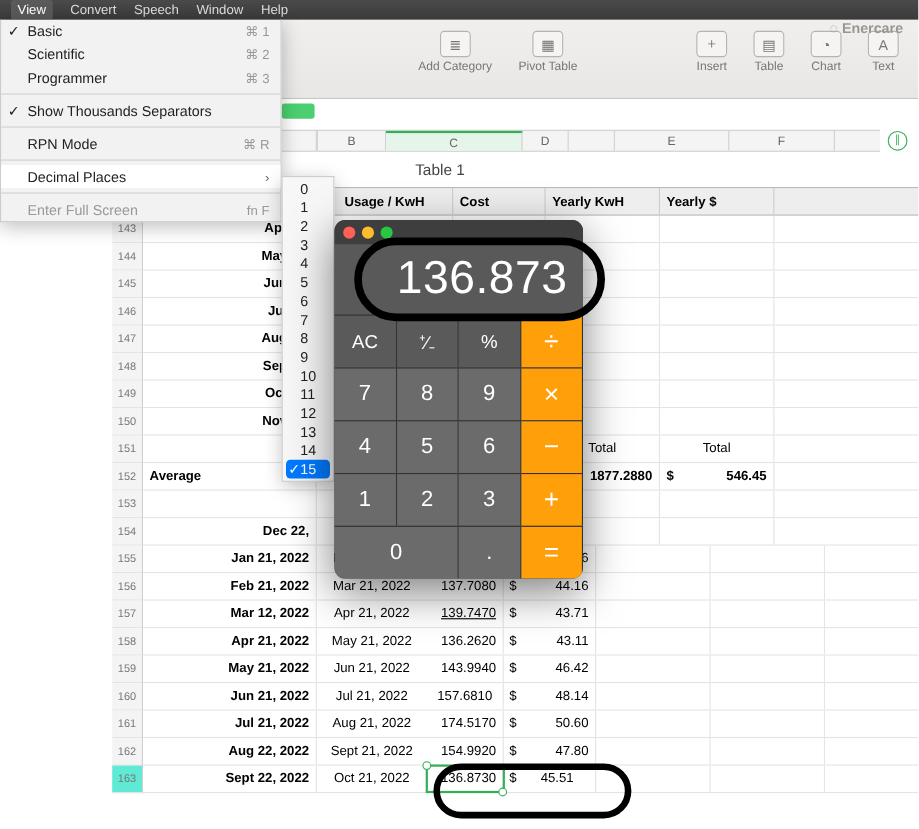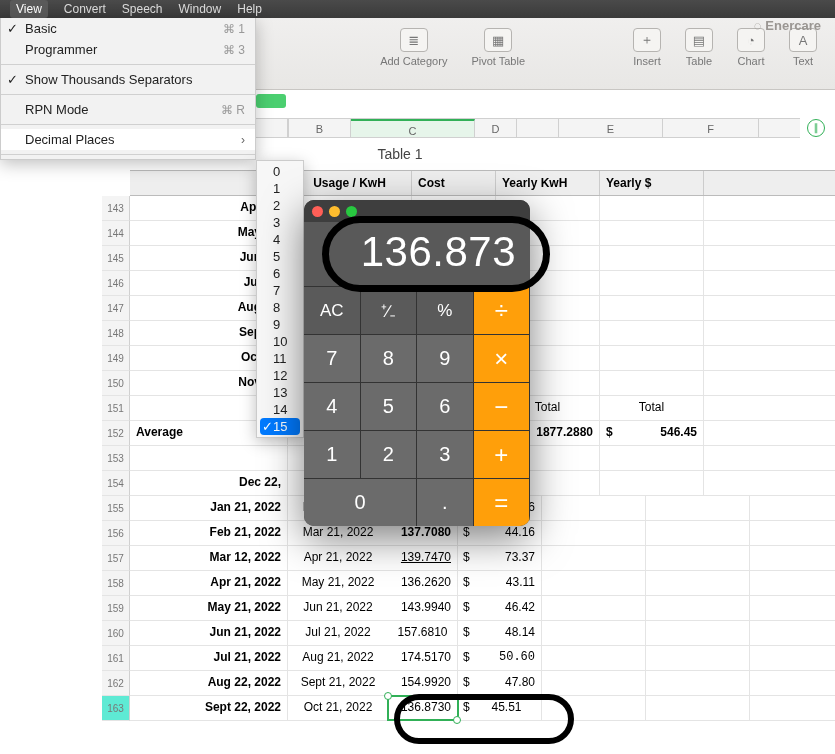--- a/index.html
+++ b/index.html
@@ -93,39 +93,47 @@
   <span>Help</span>
 </div>
 
 <div class="menu">
   <div class="menu-item">
       <span class="check">✓</span>
       <span>Basic</span>
       <span class="shortcut">⌘ 1</span>
     </div>
   <div class="menu-item">
+      <span>Scientific</span>
+      <span class="shortcut">⌘ 2</span>
+    </div>
+  <div class="menu-item">
       <span>Programmer</span>
       <span class="shortcut">⌘ 3</span>
     </div>
   <div class="menu-sep"></div>
   <div class="menu-item">
       <span class="check">✓</span>
       <span>Show Thousands Separators</span>
     </div>
   <div class="menu-sep"></div>
   <div class="menu-item">
       <span>RPN Mode</span>
       <span class="shortcut">⌘ R</span>
     </div>
   <div class="menu-sep"></div>
   <div class="menu-item highlighted">
       <span>Decimal Places</span>
       <span class="chevron">›</span>
     </div>
   <div class="menu-sep"></div>
+  <div class="menu-item disabled">
+      <span>Enter Full Screen</span>
+      <span class="shortcut">fn F</span>
+    </div>
 </div>
 
 <div class="submenu" id="submenu">
     <div class="submenu-item">0</div>
     <div class="submenu-item">1</div>
     <div class="submenu-item">2</div>
     <div class="submenu-item">3</div>
     <div class="submenu-item">4</div>
     <div class="submenu-item">5</div>
     <div class="submenu-item">6</div>
@@ -308,33 +316,33 @@
         <div style="width: 70px; border-right: 1px solid rgb(228, 228, 228); text-align: right; padding: 4px 6px;">167.9600</div>
         <div style="width: 14px; padding: 4px 0px 4px 5px;">$</div>
         <div style="width: 70px; border-right: 1px solid rgb(228, 228, 228); text-align: right; padding: 4px 6px;">46.46</div>
         <div style="width: 104px; border-right: 1px solid rgb(228, 228, 228); text-align: right; padding: 4px 6px;"></div>
         <div style="width: 104px; border-right: 1px solid rgb(228, 228, 228); text-align: right; padding: 4px 6px;"></div>
       </div>
       <div class="row">
         <div class="rn">156</div>
         <div style="width: 158px; border-right: 1px solid rgb(228, 228, 228); text-align: right; font-weight: 700; padding: 4px 6px;">Feb 21, 2022</div>
         <div style="width: 100px; border-right: none; text-align: center; padding: 4px 2px;">Mar 21, 2022</div>
-        <div style="width: 70px; border-right: 1px solid rgb(228, 228, 228); text-align: right; padding: 4px 6px; font-weight: bold;">137.7080</div>
+        <div style="width: 70px; border-right: 1px solid rgb(228, 228, 228); text-align: right; padding: 4px 6px;">137.7080</div>
         <div style="width: 14px; padding: 4px 0px 4px 5px;">$</div>
         <div style="width: 70px; border-right: 1px solid rgb(228, 228, 228); text-align: right; padding: 4px 6px;">44.16</div>
         <div style="width: 104px; border-right: 1px solid rgb(228, 228, 228); text-align: right; padding: 4px 6px;"></div>
         <div style="width: 104px; border-right: 1px solid rgb(228, 228, 228); text-align: right; padding: 4px 6px;"></div>
       </div>
       <div class="row">
         <div class="rn">157</div>
         <div style="width: 158px; border-right: 1px solid rgb(228, 228, 228); text-align: right; font-weight: 700; padding: 4px 6px;">Mar 12, 2022</div>
         <div style="width: 100px; border-right: none; text-align: center; padding: 4px 2px;">Apr 21, 2022</div>
         <div style="width: 70px; border-right: 1px solid rgb(228, 228, 228); text-align: right; padding: 4px 6px; text-decoration: underline;">139.7470</div>
         <div style="width: 14px; padding: 4px 0px 4px 5px;">$</div>
-        <div style="width: 70px; border-right: 1px solid rgb(228, 228, 228); text-align: right; padding: 4px 6px;">73.37</div>
+        <div style="width: 70px; border-right: 1px solid rgb(228, 228, 228); text-align: right; padding: 4px 6px;">43.71</div>
         <div style="width: 104px; border-right: 1px solid rgb(228, 228, 228); text-align: right; padding: 4px 6px;"></div>
         <div style="width: 104px; border-right: 1px solid rgb(228, 228, 228); text-align: right; padding: 4px 6px;"></div>
       </div>
       <div class="row">
         <div class="rn">158</div>
         <div style="width: 158px; border-right: 1px solid rgb(228, 228, 228); text-align: right; font-weight: 700; padding: 4px 6px;">Apr 21, 2022</div>
         <div style="width: 100px; border-right: none; text-align: center; padding: 4px 2px;">May 21, 2022</div>
         <div style="width: 70px; border-right: 1px solid rgb(228, 228, 228); text-align: right; padding: 4px 6px;">136.2620</div>
         <div style="width: 14px; padding: 4px 0px 4px 5px;">$</div>
         <div style="width: 70px; border-right: 1px solid rgb(228, 228, 228); text-align: right; padding: 4px 6px;">43.11</div>
@@ -360,21 +368,21 @@
         <div style="width: 70px; border-right: 1px solid rgb(228, 228, 228); text-align: right; padding: 4px 6px;">48.14</div>
         <div style="width: 104px; border-right: 1px solid rgb(228, 228, 228); text-align: right; padding: 4px 6px;"></div>
         <div style="width: 104px; border-right: 1px solid rgb(228, 228, 228); text-align: right; padding: 4px 6px;"></div>
       </div>
       <div class="row">
         <div class="rn">161</div>
         <div style="width: 158px; border-right: 1px solid rgb(228, 228, 228); text-align: right; font-weight: 700; padding: 4px 6px;">Jul 21, 2022</div>
         <div style="width: 100px; border-right: none; text-align: center; padding: 4px 2px;">Aug 21, 2022</div>
         <div style="width: 70px; border-right: 1px solid rgb(228, 228, 228); text-align: right; padding: 4px 6px;">174.5170</div>
         <div style="width: 14px; padding: 4px 0px 4px 5px;">$</div>
-        <div style="width: 70px; border-right: 1px solid rgb(228, 228, 228); text-align: right; padding: 4px 6px; font-family: Liberation Mono, monospace;">50.60</div>
+        <div style="width: 70px; border-right: 1px solid rgb(228, 228, 228); text-align: right; padding: 4px 6px;">50.60</div>
         <div style="width: 104px; border-right: 1px solid rgb(228, 228, 228); text-align: right; padding: 4px 6px;"></div>
         <div style="width: 104px; border-right: 1px solid rgb(228, 228, 228); text-align: right; padding: 4px 6px;"></div>
       </div>
       <div class="row">
         <div class="rn">162</div>
         <div style="width: 158px; border-right: 1px solid rgb(228, 228, 228); text-align: right; font-weight: 700; padding: 4px 6px;">Aug 22, 2022</div>
         <div style="width: 100px; border-right: none; text-align: center; padding: 4px 2px;">Sept 21, 2022</div>
         <div style="width: 70px; border-right: 1px solid rgb(228, 228, 228); text-align: right; padding: 4px 6px;">154.9920</div>
         <div style="width: 14px; padding: 4px 0px 4px 5px;">$</div>
         <div style="width: 70px; border-right: 1px solid rgb(228, 228, 228); text-align: right; padding: 4px 6px;">47.80</div>

